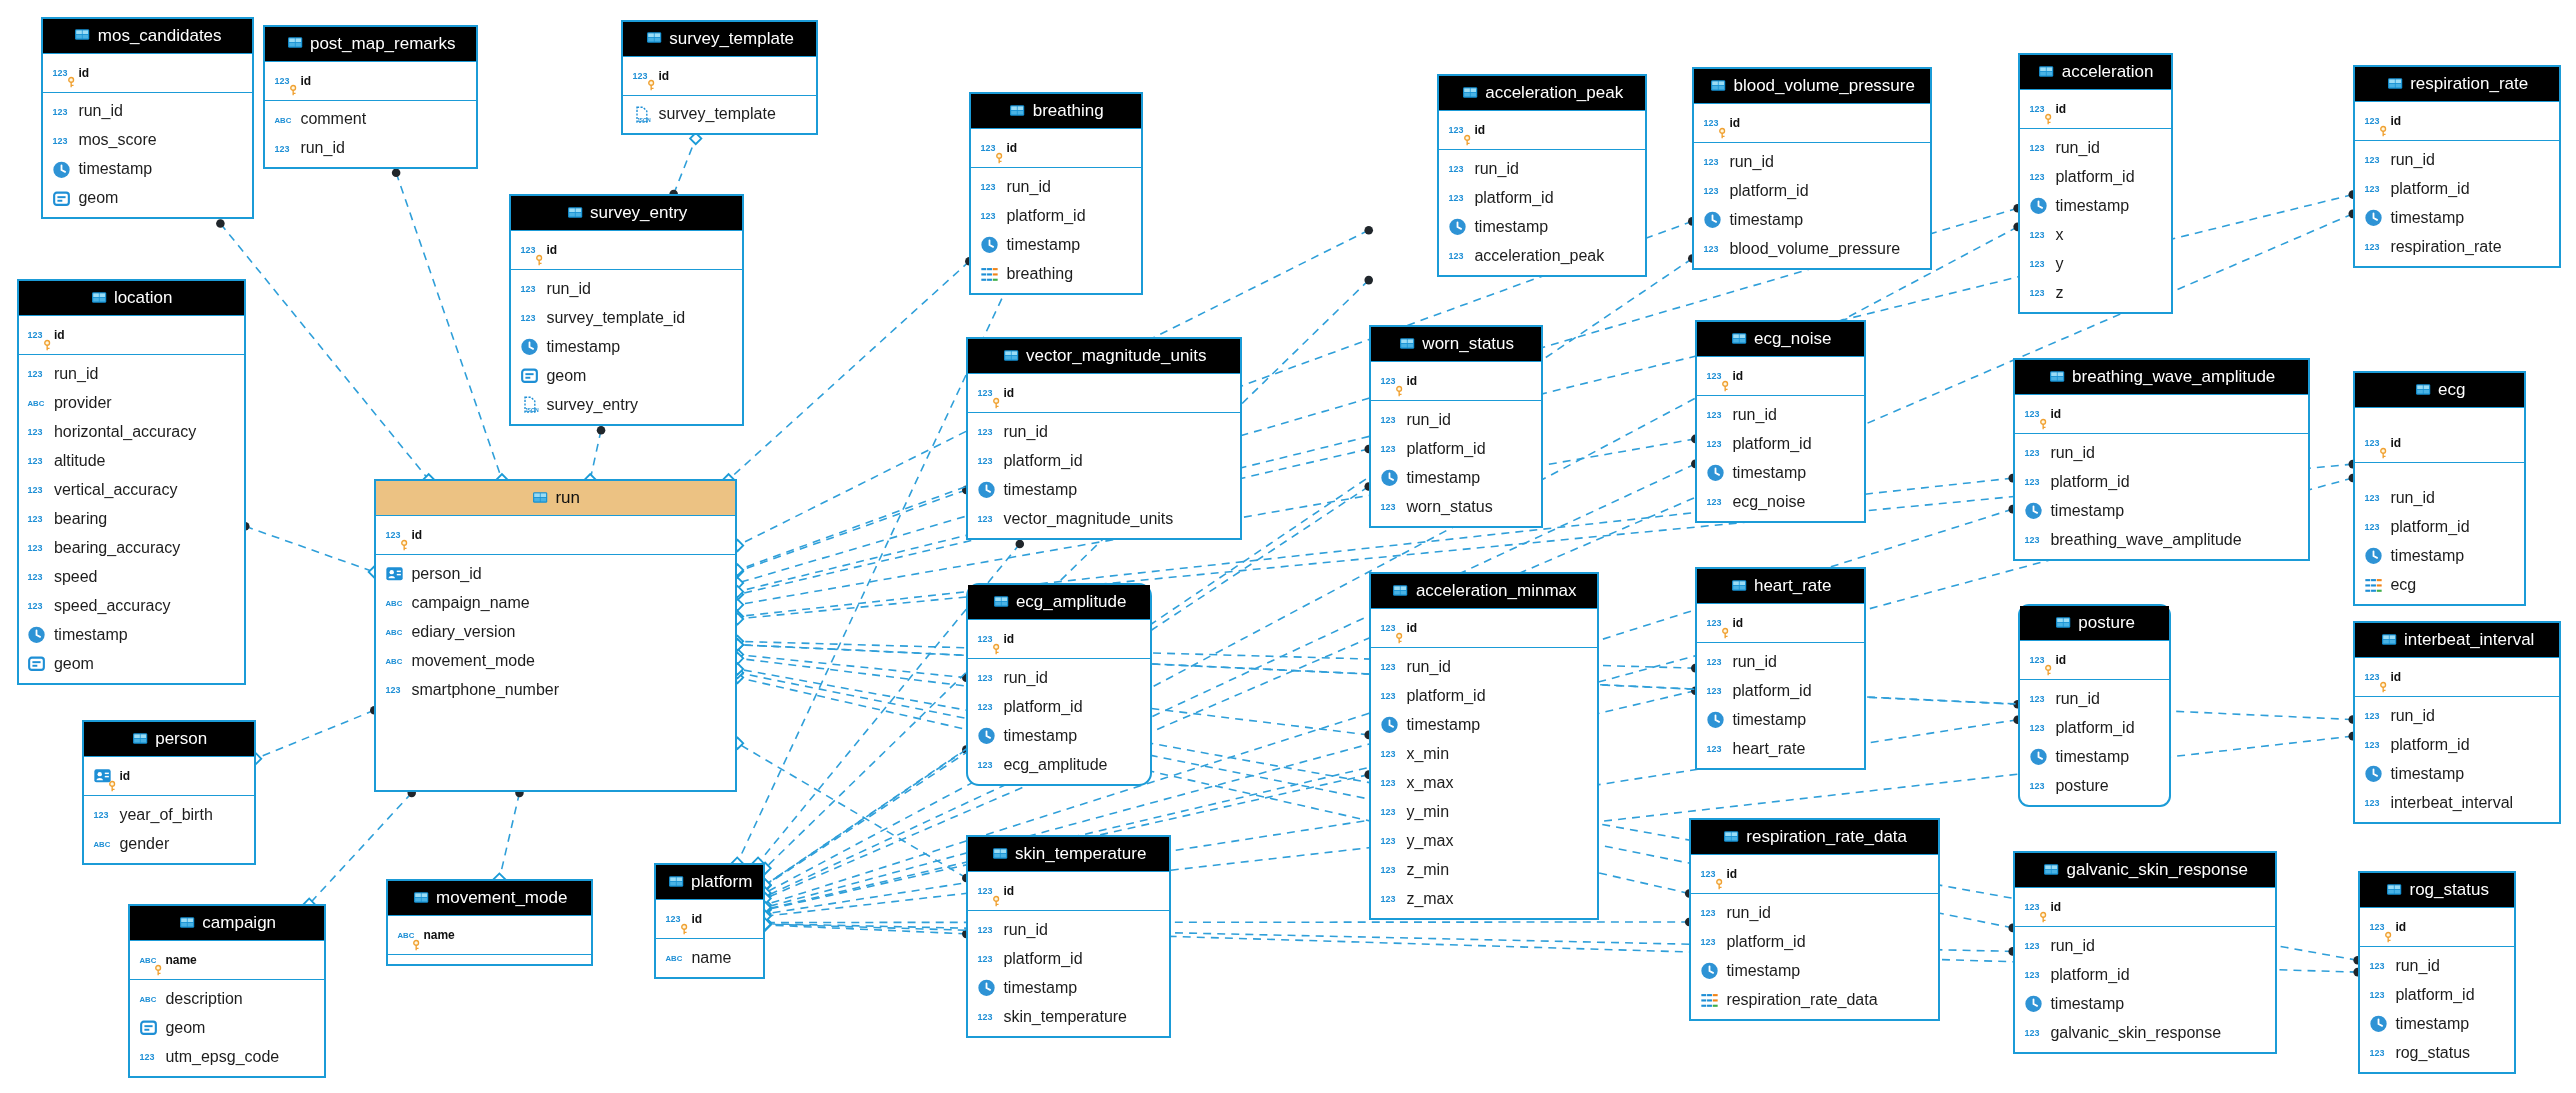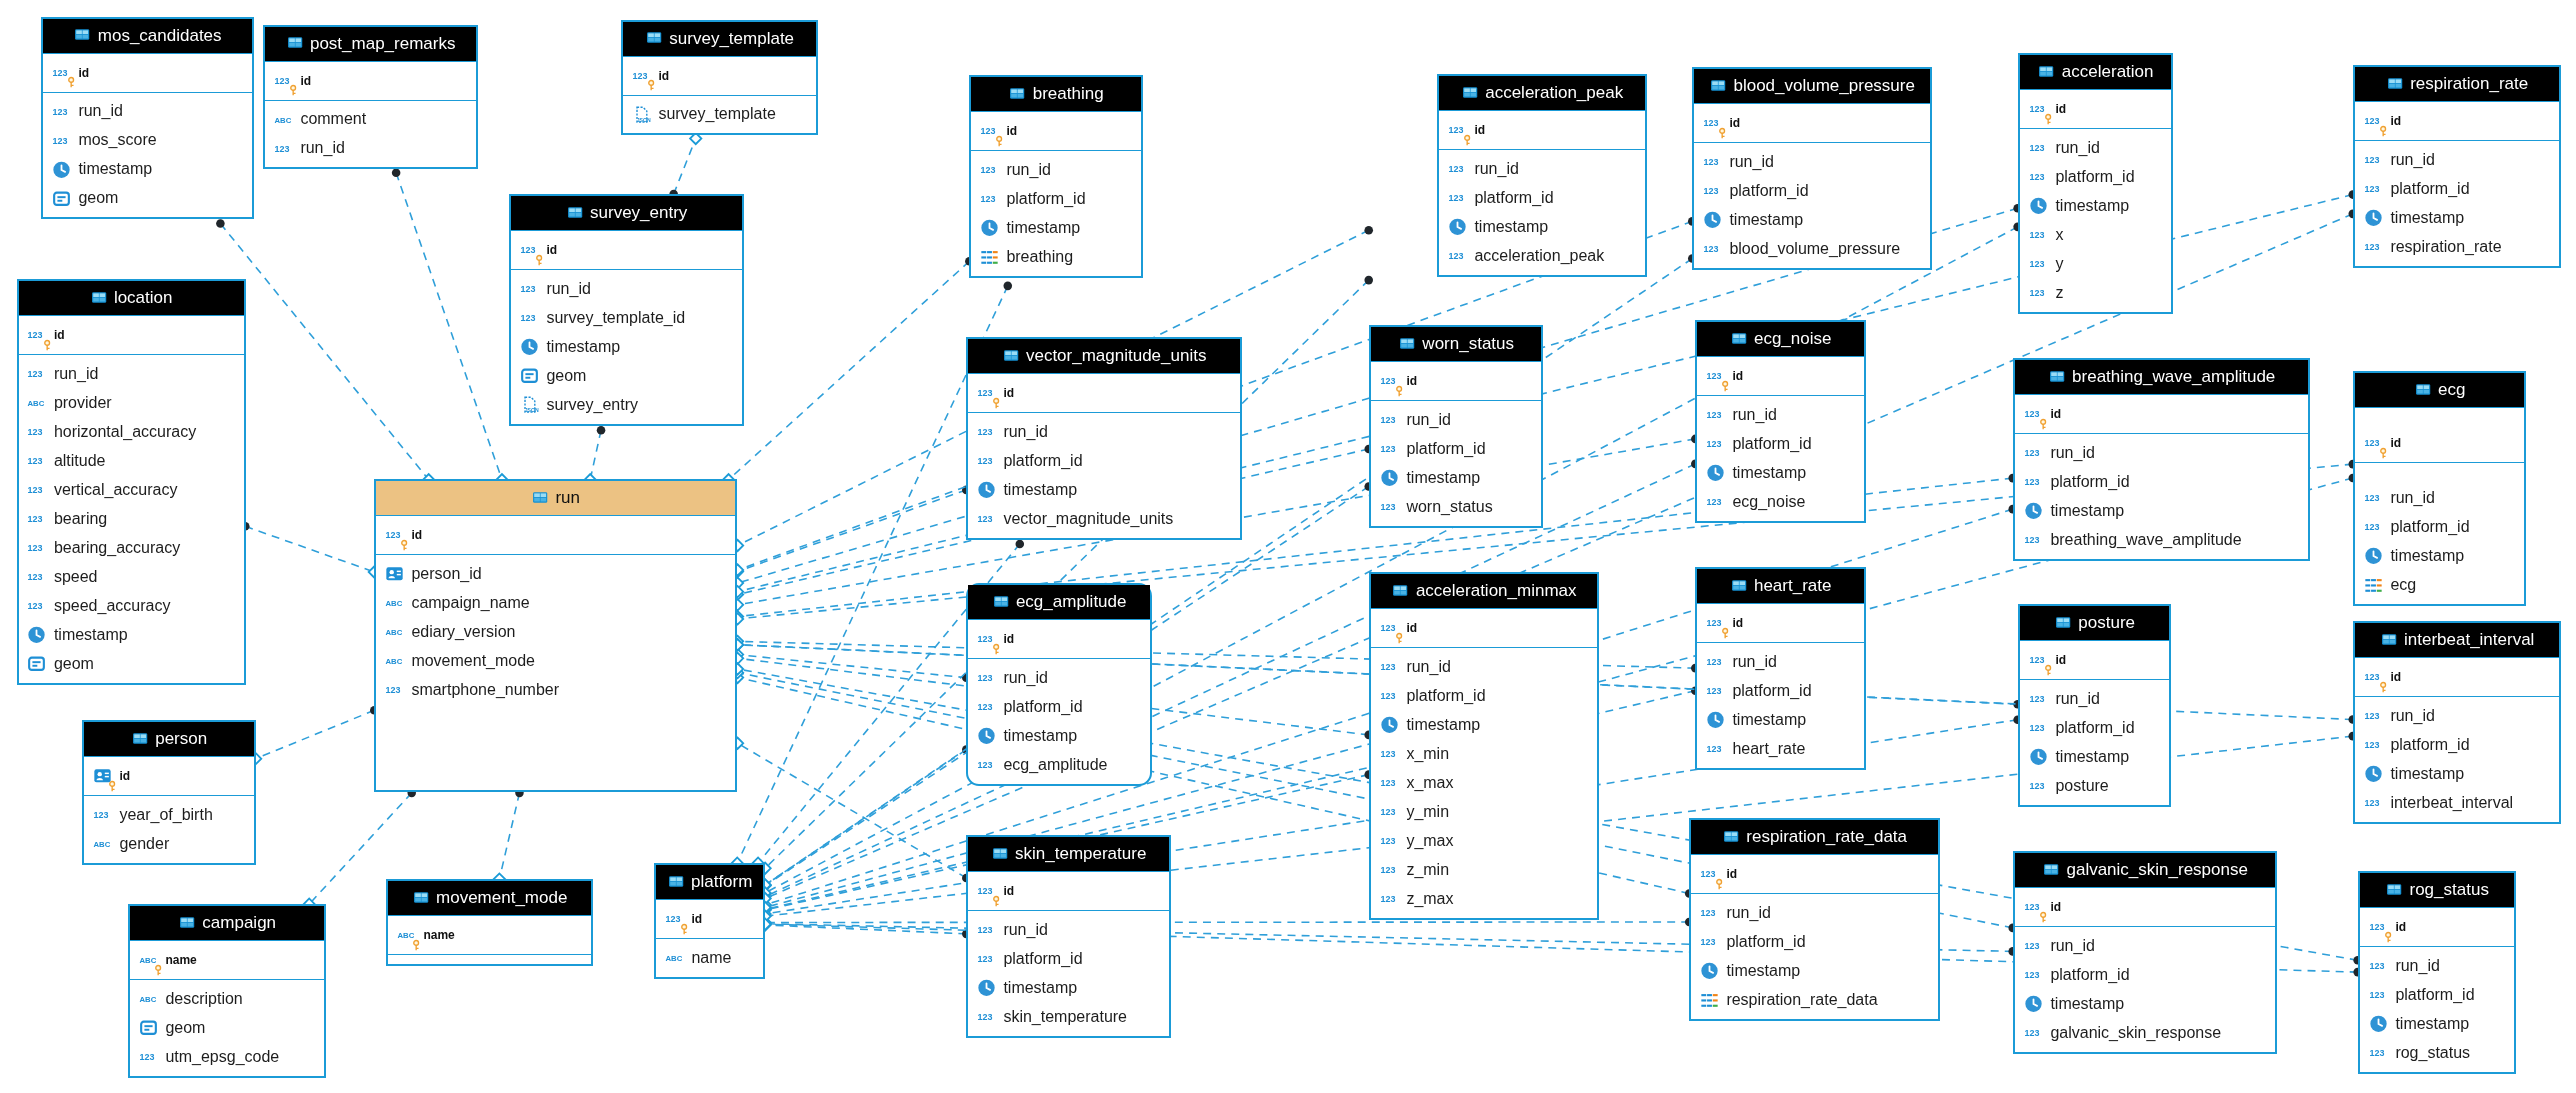--- a/index.html
+++ b/index.html
@@ -804,21 +804,21 @@
         <div class="row colrow">
           <span class="cicon">
             <svg viewBox="0 0 24 24" width="21" height="19.6" xmlns="http://www.w3.org/2000/svg">
               <text x="1" y="16" font-size="9.5" font-weight="bold" fill="#1e8fd5" font-family="Liberation Sans,sans-serif">ABC</text>
             </svg>
           </span>
           <span class="cname">name</span>
         </div>
       </div>
     </div>
-    <div class="tbl" style="left: 969px; top: 75px; width: 174px; text-align: center;">
+    <div class="tbl" style="left: 969px; top: 92px; width: 174px; text-align: center;">
       <div class="hdr">
         <span><svg viewBox="0 0 24 24" width="18.3" height="17" xmlns="http://www.w3.org/2000/svg">
             <rect x="2" y="4.5" width="20" height="15" rx="2" fill="#1590d2"></rect>
             <rect x="3.6" y="6.2" width="8" height="5.2" fill="#9adcf5"></rect>
             <rect x="12.6" y="6.2" width="7.8" height="5.2" fill="#9adcf5"></rect>
             <rect x="3.6" y="12.6" width="8" height="5" fill="#49b2e4"></rect>
             <rect x="12.6" y="12.6" width="7.8" height="5" fill="#49b2e4"></rect>
           </svg></span>
         <span class="tname">breathing</span>
       </div>
@@ -1643,21 +1643,21 @@
         <div class="row colrow">
           <span class="cicon">
             <svg viewBox="0 0 24 24" width="21" height="19.6" xmlns="http://www.w3.org/2000/svg">
               <text x="1" y="16" font-size="11" font-weight="bold" fill="#1e8fd5" font-family="Liberation Sans,sans-serif">123</text>
             </svg>
           </span>
           <span class="cname">breathing_wave_amplitude</span>
         </div>
       </div>
     </div>
-    <div class="tbl" style="left: 2018px; top: 604px; width: 153px;">
+    <div class="tbl" style="left: 2018px; top: 604px; width: 153px; border-radius: 11px;">
       <div class="hdr">
         <span><svg viewBox="0 0 24 24" width="18.3" height="17" xmlns="http://www.w3.org/2000/svg">
             <rect x="2" y="4.5" width="20" height="15" rx="2" fill="#1590d2"></rect>
             <rect x="3.6" y="6.2" width="8" height="5.2" fill="#9adcf5"></rect>
             <rect x="12.6" y="6.2" width="7.8" height="5.2" fill="#9adcf5"></rect>
             <rect x="3.6" y="12.6" width="8" height="5" fill="#49b2e4"></rect>
             <rect x="12.6" y="12.6" width="7.8" height="5" fill="#49b2e4"></rect>
           </svg></span>
         <span class="tname">posture</span>
       </div>

